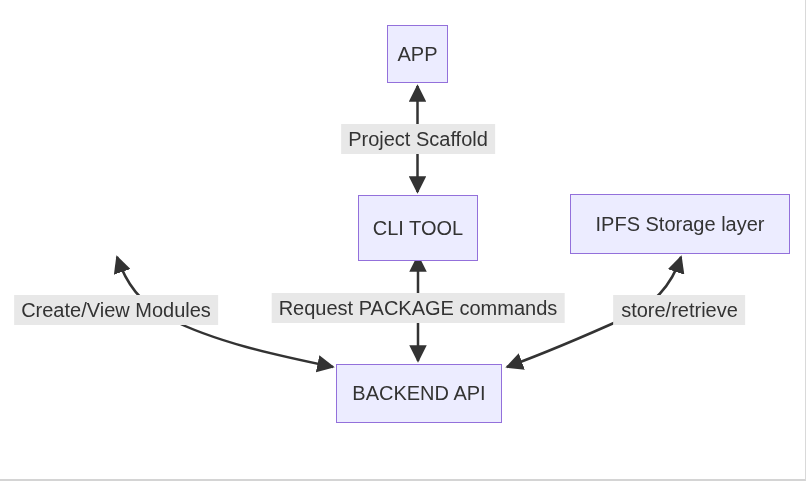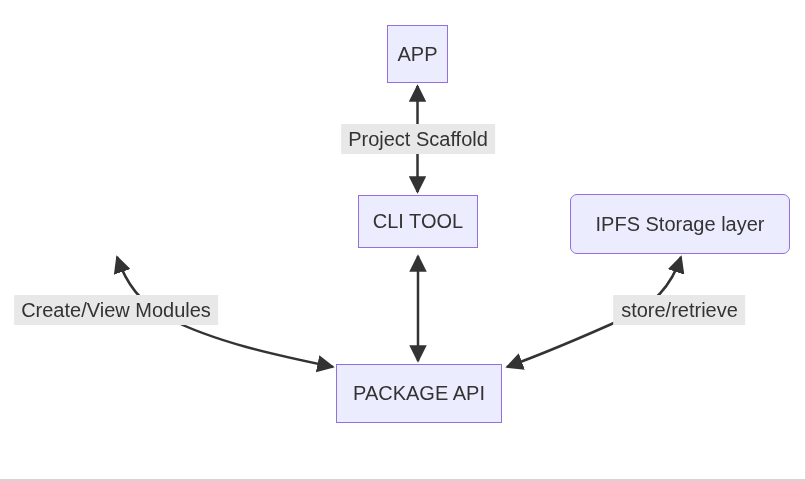--- a/index.html
+++ b/index.html
@@ -47,22 +47,22 @@
     background: var(--label-bg, #e8e8e8);
     color: var(--text, #333333);
     font-size: 20px;
     line-height: 1.3;
     padding: 2px 7px;
     white-space: nowrap;
   }
   
   .node-app         { left: 387px; top: 25px;  width: 61px;  height: 58px; }
   .node-web-app     { left: 60px;  top: 195px; width: 117px; height: 59px; }
-  .node-cli-tool    { left: 358px; top: 195px; width: 120px; height: 53px; }
-  .node-ipfs        { left: 570px; top: 194px; width: 220px; height: 60px; border-radius: 7px; }
+  .node-cli-tool    { left: 358px; top: 195px; width: 120px; height: 66px; }
+  .node-ipfs        { left: 570px; top: 194px; width: 220px; height: 60px; }
   .node-backend-api { left: 336px; top: 364px; width: 166px; height: 59px; }
 
   .label-project-scaffold { left: 418px; top: 124px; }
   .label-request-package  { left: 418px; top: 293px; }
   .label-create-view      { left: 116px; top: 295px; }
   .label-store-retrieve   { left: 679px; top: 295px; padding-left: 8px; }
 </style>
 </head>
 <body>
 
@@ -84,33 +84,34 @@
 
     <path class="edge" d="M 117 257 C 126 283, 140 303, 168 318 C 215 342, 275 355, 333 367" marker-start="url(#arrow-start)" marker-end="url(#arrow-end)"></path>
 
     <path class="edge" d="M 681 257 C 672 284, 655 305, 625 318 C 585 336, 545 353, 507 367" marker-start="url(#arrow-start)" marker-end="url(#arrow-end)"></path>
   </svg>
 
   <div class="edge-label label-create-view">Create/View Modules</div>
 
   <div class="edge-label label-project-scaffold">Project Scaffold</div>
 
+  <div class="edge-label label-request-package">Request PACKAGE commands</div>
 
   <div class="edge-label label-store-retrieve">store/retrieve</div>
 
   <div class="node node-app">
     <span>APP</span>
   </div>
 
 
   <div class="node node-cli-tool">
     <span>CLI TOOL</span>
   </div>
 
   <div class="node node-ipfs">
     <span>IPFS Storage layer</span>
   </div>
 
   <div class="node node-backend-api">
-    <span>PACKAGE API</span>
+    <span>BACKEND API</span>
   </div>
 
 </div>
 
 </body></html>

